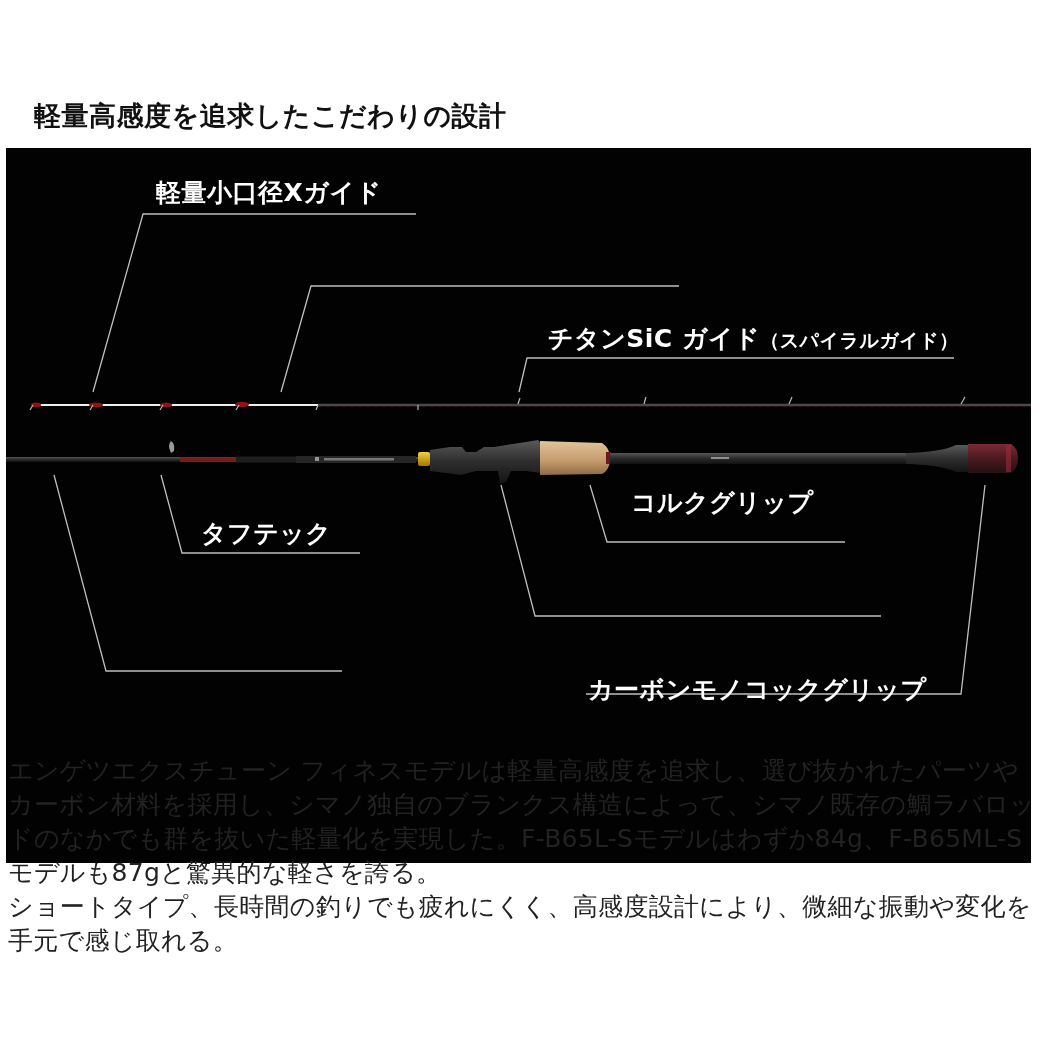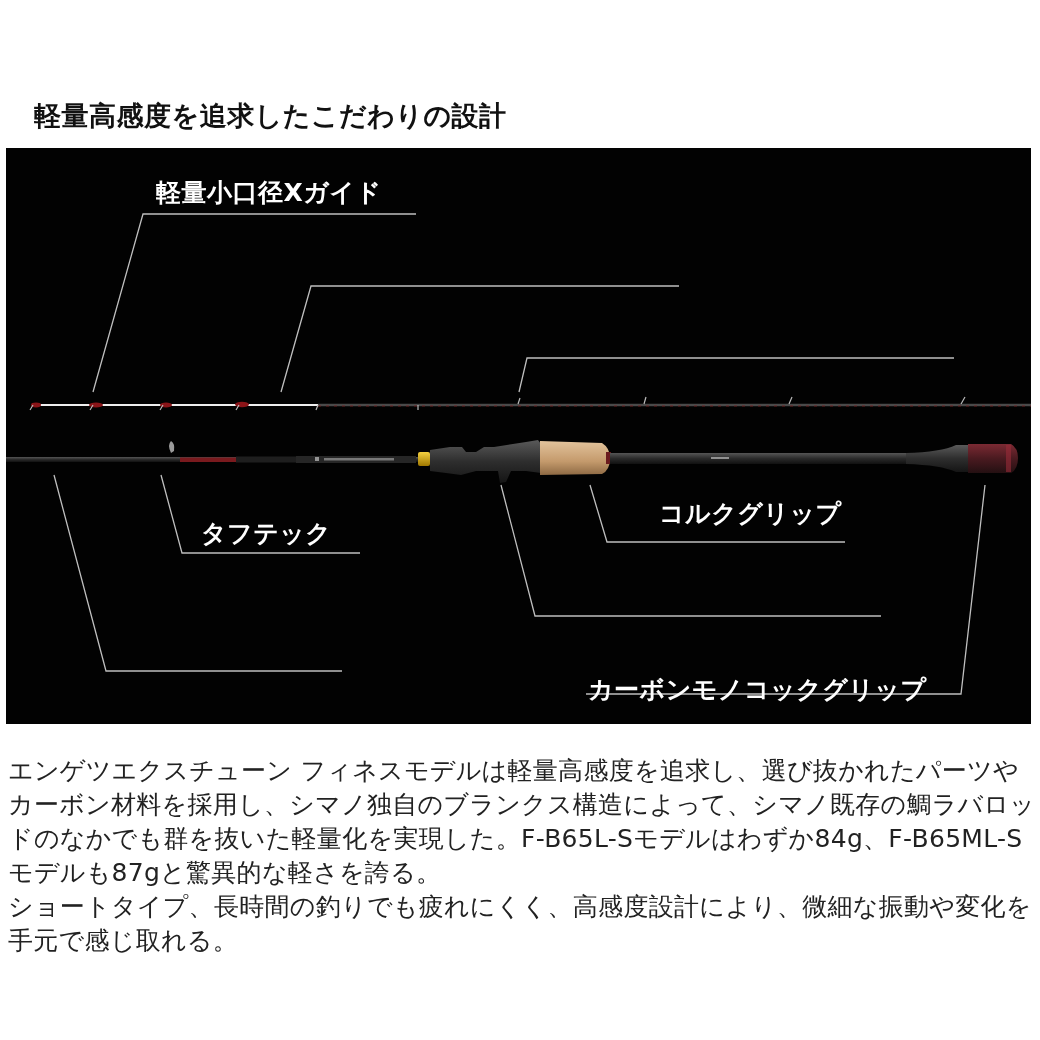--- a/index.html
+++ b/index.html
@@ -1,20 +1,20 @@
 <!DOCTYPE html>
 <html><head>
 <meta charset="utf-8">
 <style>
   html, body { margin:0; padding:0; background:#ffffff; }
   body { width:1040px; height:1040px; position:relative; overflow:hidden;
          font-family:"DejaVu Sans", "Liberation Sans", sans-serif; color:#1a1a1a; }
   .heading { position:absolute; left:34px; top:80px; font-size:27px; font-weight:bold;
              letter-spacing:0.5px; color:#111; white-space:nowrap; }
-  .panel { position:absolute; left:6px; top:148px; width:1025px; height:576px; background:#020202; overflow:hidden; }
+  .panel { position:absolute; left:6px; top:148px; width:1025px; height:715px; background:#020202; overflow:hidden; }
   .panel svg { position:absolute; left:0; top:0; }
   .label { position:absolute; color:#ffffff; font-weight:bold; font-size:25px; white-space:nowrap; letter-spacing:0.5px; }
   .label .small { font-size:19px; }
   .label.two-line { line-height:34px; }
   .body-text { position:absolute; left:8px; top:754px; width:1030px; font-size:25px; line-height:34px;
                color:#222; letter-spacing:0.3px; }
   .body-text p { margin:0; }
 </style>
 </head>
 <body>
@@ -117,24 +117,27 @@
 
       <polyline points="495,337 529,468 875,468"></polyline>
 
       <polyline points="979,337 955,546 580,546"></polyline>
     </g>
   </svg>
 
   <div class="label" style="left:150px; top:28px;">
     <span>軽量小口径Xガイド</span>
   </div>
+  <div class="label" style="left:542px; top:174px;">
+    <span>チタンSiC ガイド</span><span class="small">（スパイラルガイド）</span>
+  </div>
   <div class="label" style="left:195px; top:369px;">
     <span>タフテック</span>
   </div>
-  <div class="label" style="left:625px; top:349px;margin-left:28px;">
+  <div class="label" style="left:625px; top:338px;">
     <span>コルクグリップ</span>
   </div>
   <div class="label" style="left:582px; top:509px;margin-top:16px;">
     <span>カーボンモノコックグリップ</span>
   </div>
 </div>
 
 <div class="body-text">
   <p>エンゲツエクスチューン フィネスモデルは軽量高感度を追求し、選び抜かれたパーツやカーボン材料を採用し、シマノ独自のブランクス構造によって、シマノ既存の鯛ラバロッドのなかでも群を抜いた軽量化を実現した。F-B65L-Sモデルはわずか84g、F-B65ML-Sモデルも87gと驚異的な軽さを誇る。</p>
   <p>ショートタイプ、長時間の釣りでも疲れにくく、高感度設計により、微細な振動や変化を手元で感じ取れる。</p>

